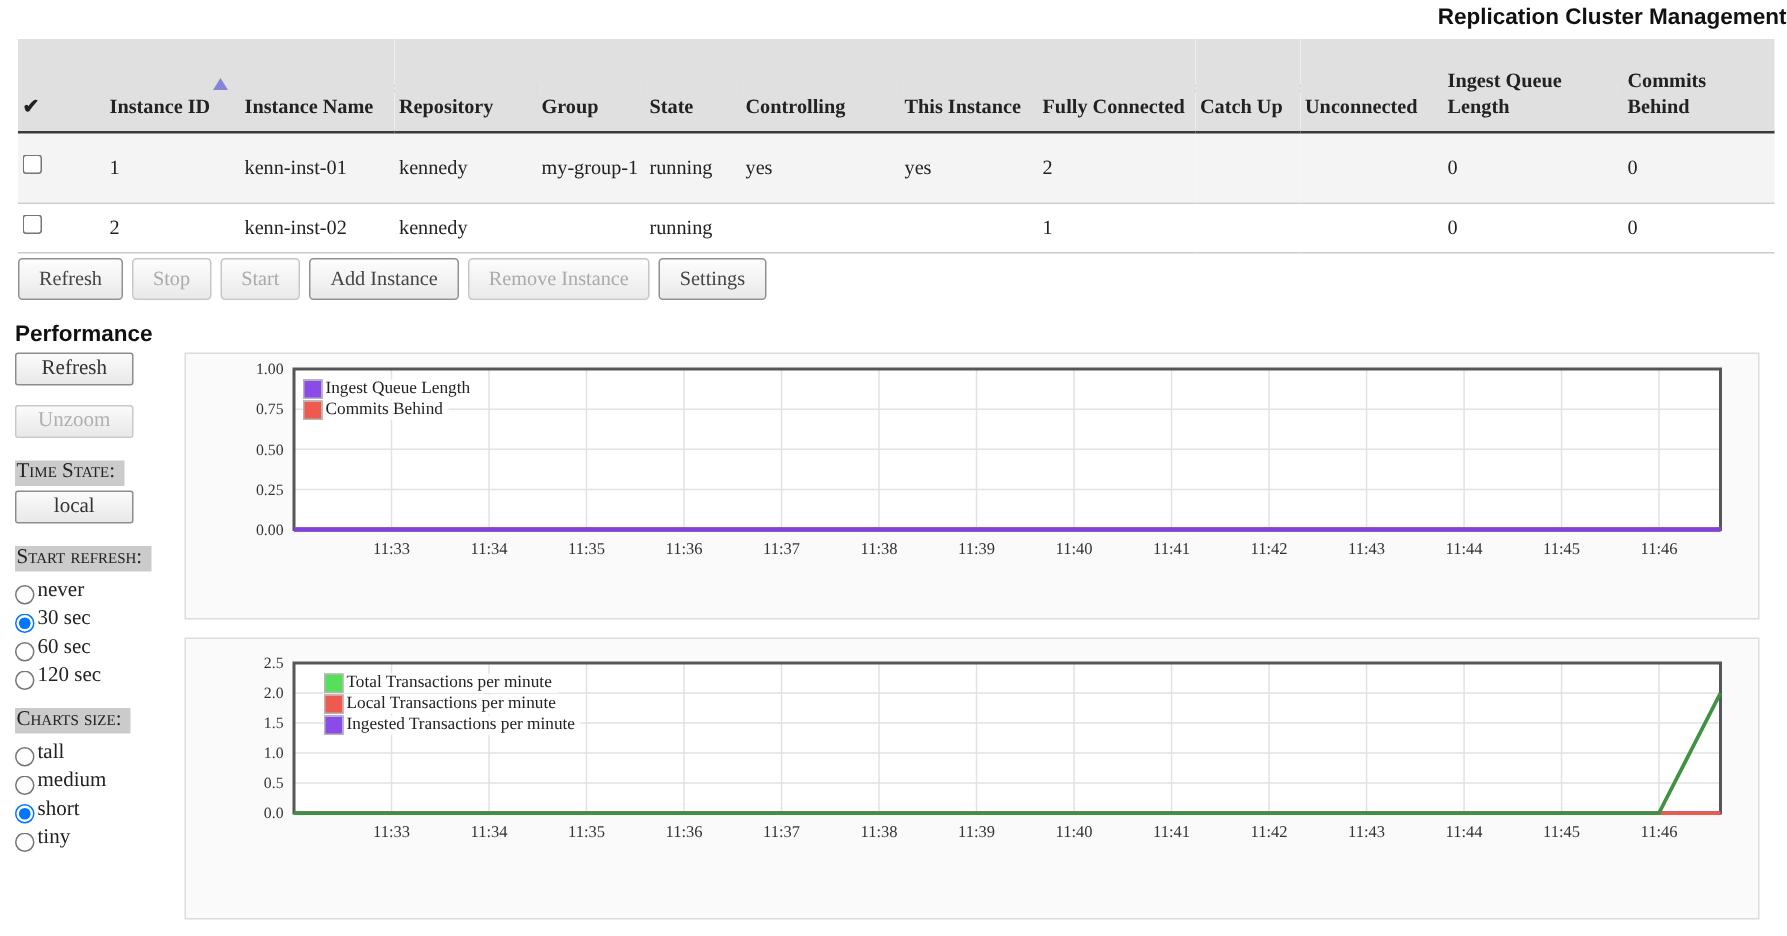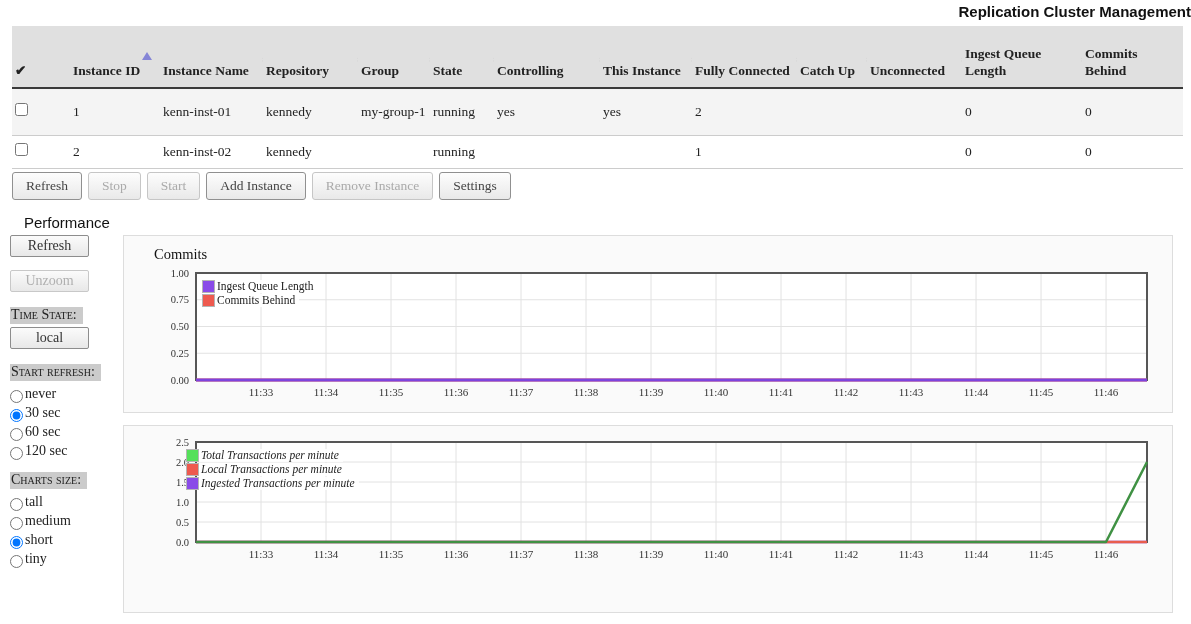--- a/index.html
+++ b/index.html
@@ -26,22 +26,22 @@
   input[type=checkbox] { width:13px; height:13px; }
 
   
   .toolbar { margin:3px 0 8px 12px; display:flex; gap:6px; }
   .btn { font-family:"Liberation Serif","DejaVu Serif",serif; font-size:13.5px; color:#444;
     background:linear-gradient(#fdfdfd,#e9e9e9); border:1px solid #909090; border-radius:3px;
     padding:5px 13px; cursor:pointer; }
   .btn.disabled { color:#aaa; border-color:#c6c6c6; cursor:default; }
 
   
-  .perf-heading { font-family:"Liberation Sans","DejaVu Sans",sans-serif; font-weight:normal;
-    font-size:15px; color:#111; padding:6px 0 4px 24px; }
+  .perf-heading { font-family:"Liberation Sans","DejaVu Sans",sans-serif; font-weight:bold;
+    font-size:15px; color:#111; padding:6px 0 4px 10px; }
   .perf-section { display:flex; }
   .perf-sidebar { width:123px; padding-left:10px; flex:none; }
   .sbtn { display:block; width:79px; text-align:center; font-size:14px; color:#333;
     background:linear-gradient(#fbfbfb,#e8e8e8); border:1px solid #8d8d8d; border-radius:2px;
     padding:2px 0; margin-bottom:3px; cursor:pointer; font-family:"Liberation Serif",serif; }
   .sbtn.disabled { color:#b0b0b0; border-color:#c8c8c8;margin-top:13px; }
   .side-label { display:inline-block; font-variant:small-caps; font-size:14px; color:#222;
     background:#cbcbcb; padding:0 6px 1px 1px; margin:12px 0 3px 0; }
   .radio-row { display:flex; align-items:flex-end; font-size:14px; line-height:19px; color:#222; }
   .radio-row input { margin-right:2px; width:13px; height:13px; }
@@ -183,21 +183,20 @@
         <span>short</span>
       </label>
     <label class="radio-row">
         <input type="radio" name="chartsize" style="">
         <span>tiny</span>
       </label>
   </div>
 
   <div class="charts-col">
     <div class="chart-panel p0">
-      <div class="chart-title">Commits</div>
       <div class="chart-body"><svg width="1048" height="141">
             <rect x="72" y="10" width="951" height="107" fill="#ffffff"></rect>
             <line x1="137.00341763499657" y1="10" x2="137.00341763499657" y2="117" stroke="#e2e2e2" stroke-width="1"></line>
             <line x1="202.00683526999313" y1="10" x2="202.00683526999313" y2="117" stroke="#e2e2e2" stroke-width="1"></line>
             <line x1="267.0102529049897" y1="10" x2="267.0102529049897" y2="117" stroke="#e2e2e2" stroke-width="1"></line>
             <line x1="332.01367053998626" y1="10" x2="332.01367053998626" y2="117" stroke="#e2e2e2" stroke-width="1"></line>
             <line x1="397.0170881749829" y1="10" x2="397.0170881749829" y2="117" stroke="#e2e2e2" stroke-width="1"></line>
             <line x1="462.02050580997945" y1="10" x2="462.02050580997945" y2="117" stroke="#e2e2e2" stroke-width="1"></line>
             <line x1="527.023923444976" y1="10" x2="527.023923444976" y2="117" stroke="#e2e2e2" stroke-width="1"></line>
             <line x1="592.0273410799725" y1="10" x2="592.0273410799725" y2="117" stroke="#e2e2e2" stroke-width="1"></line>
@@ -285,21 +284,21 @@
             <text x="397.0170881749829" y="132" text-anchor="middle" font-size="11" fill="#333">11:37</text>
             <text x="462.02050580997945" y="132" text-anchor="middle" font-size="11" fill="#333">11:38</text>
             <text x="527.023923444976" y="132" text-anchor="middle" font-size="11" fill="#333">11:39</text>
             <text x="592.0273410799725" y="132" text-anchor="middle" font-size="11" fill="#333">11:40</text>
             <text x="657.0307587149692" y="132" text-anchor="middle" font-size="11" fill="#333">11:41</text>
             <text x="722.0341763499658" y="132" text-anchor="middle" font-size="11" fill="#333">11:42</text>
             <text x="787.0375939849623" y="132" text-anchor="middle" font-size="11" fill="#333">11:43</text>
             <text x="852.0410116199589" y="132" text-anchor="middle" font-size="11" fill="#333">11:44</text>
             <text x="917.0444292549555" y="132" text-anchor="middle" font-size="11" fill="#333">11:45</text>
             <text x="982.0478468899521" y="132" text-anchor="middle" font-size="11" fill="#333">11:46</text>
-          </svg><div class="legend" style="left: 62px; top: 23px; font-style: italic;">
+          </svg><div class="legend" style="left: 92px; top: 23px;">
             <div class="legend-item">
               <span class="legend-swatch" style="background: rgb(85, 224, 90);"></span>
               <span class="legend-label">Total Transactions per minute</span>
             </div>
             <div class="legend-item">
               <span class="legend-swatch" style="background: rgb(238, 90, 79);"></span>
               <span class="legend-label">Local Transactions per minute</span>
             </div>
             <div class="legend-item">
               <span class="legend-swatch" style="background: rgb(138, 75, 232);"></span>

